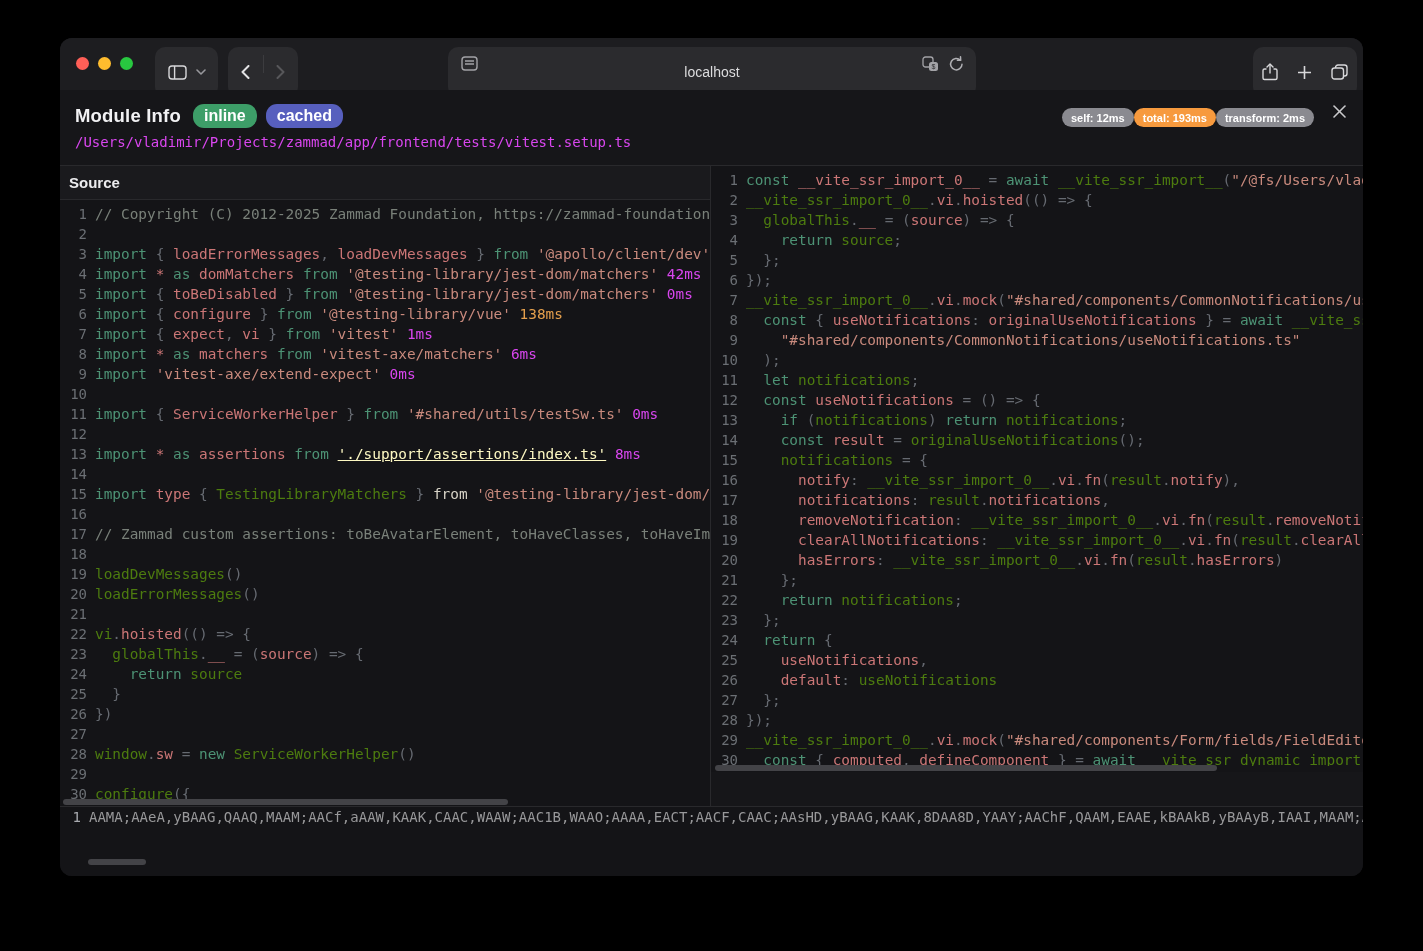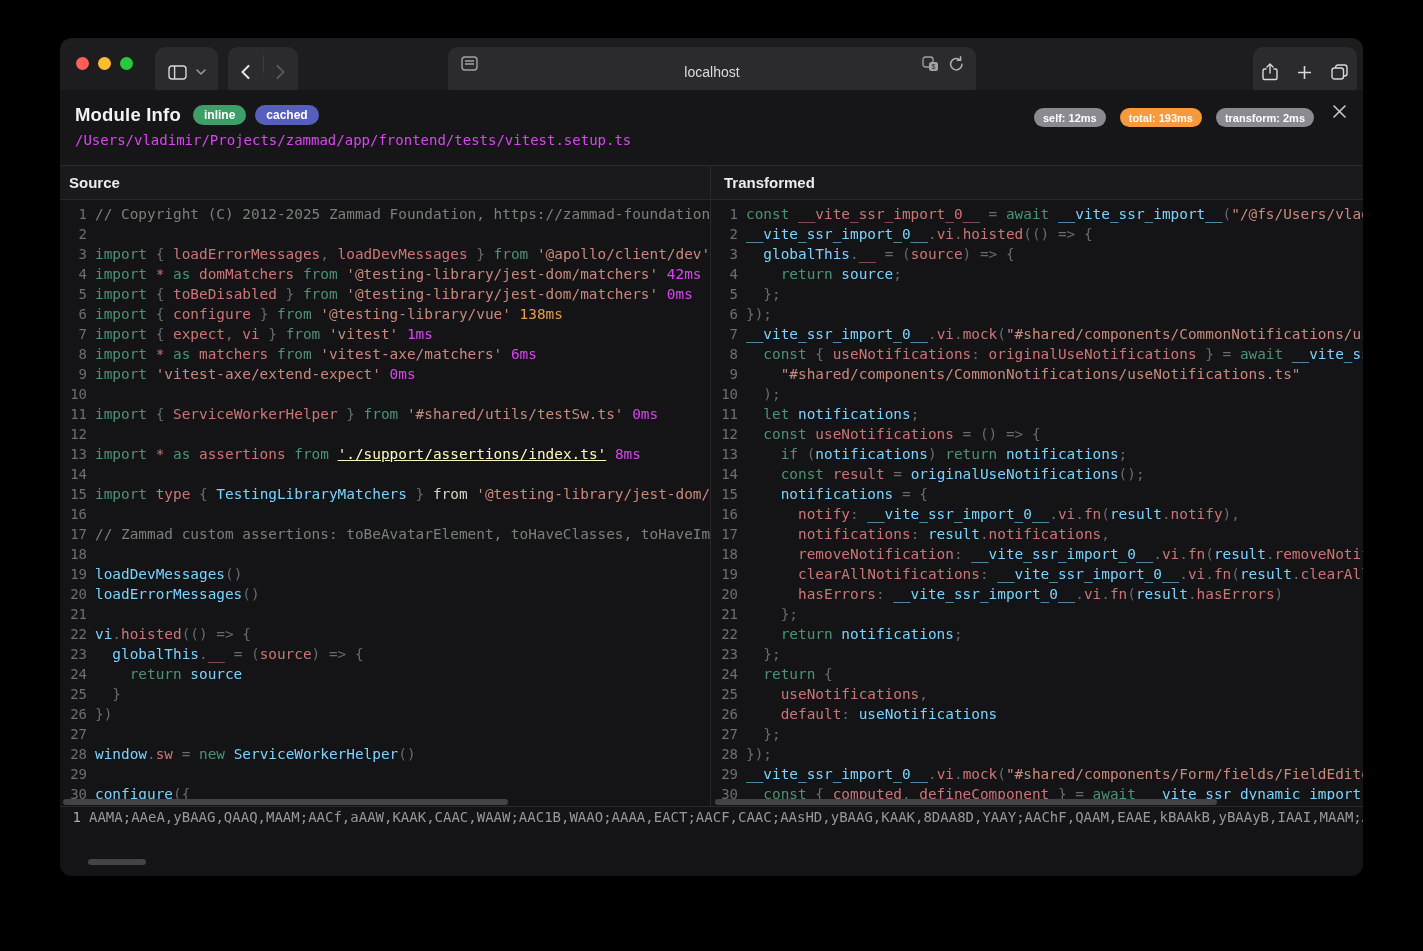--- a/index.html
+++ b/index.html
@@ -17,40 +17,40 @@
 .addressbar{left:388px;width:528px}
 .addr-text{position:absolute;width:100%;text-align:center;font-size:14px;color:#dcdcde}
 .addr-left{position:absolute;left:13px;top:9px}
 .addr-right{position:absolute;right:12px;top:9px;display:flex;gap:10px}
 .pill-right{left:1193px;width:104px;justify-content:space-around}
 
 .module-header{position:relative;height:76px;background:#161619;border-bottom:1px solid #29292c;padding:14px 16px 0 15px}
 .mh-row{display:flex;align-items:center}
 .mh-title{font-size:18.5px;font-weight:bold;color:#f2f2f4;letter-spacing:.2px}
 .mh-badges{display:flex;gap:9px;margin-left:12px}
-.badge{font-size:12px;font-weight:bold;color:#fff;padding:3px 11px;border-radius:11px}
+.badge{font-size:16px;font-weight:bold;color:#fff;padding:3px 11px;border-radius:11px}
 .mh-path{margin-top:6px;font-family:"DejaVu Sans Mono",monospace;font-size:14px;color:#d946ef}
-.mh-stats{position:absolute;top:18px;right:49px;display:flex;gap:14px}
+.mh-stats{position:absolute;top:18px;right:49px;display:flex;}
 .stat{font-size:11px;font-weight:bold;color:#fff;padding:3.5px 9px;border-radius:11px}
 .mh-close{position:absolute;top:10px;right:13px;width:22px;height:22px;display:flex;align-items:center;justify-content:center}
 
 .panels{display:flex;height:640px}
 .panel{width:650px}
 .panel.transformed{width:653px;border-left:1px solid #29292c}
 .panel-title{height:34px;line-height:33px;padding-left:9px;font-weight:bold;font-size:15px;color:#ececee;background:#1a1a1d;border-bottom:1px solid #29292c}
 .panel.transformed .panel-title{padding-left:13px}
 .code{height:606px;padding-top:4px;background:#141417;overflow:hidden;font-family:"DejaVu Sans Mono",monospace;font-size:14.4px;position:relative}
 .code::after{content:"";position:absolute;left:0;right:0;bottom:0;height:6px;background:#141417}
 .cl{display:flex;height:20px;line-height:20px;white-space:pre}
 .ln{width:27px;text-align:right;color:#6b6f74;flex:none;font-size:14px}
 .ct{margin-left:8px}
 .tok-k{color:#4d9375}
 .tok-v{color:#cb7676}
 .tok-s{color:#c98a7d}
-.tok-y{color:#7dd3fc}
+.tok-y{color:#4d7c0f}
 .tok-c{color:#798079}
 .tok-p{color:#666a71}
 .tok-w{color:#d8d4c8}
 .tok-t{color:#d946ef}
 .tok-o{color:#e5a04d}
 .tok-u{color:#fef9c3;text-decoration:underline}
 .hscroll{position:absolute;height:6px;border-radius:3px;background:#434347;bottom:1px;z-index:3}
 .hs-source{left:3px;width:445px}
 .hs-trans{left:4px;width:502px}
 
@@ -199,21 +199,20 @@
           <div class="cl"><span class="ln">24</span><span class="ct"><span class="tok-p">    </span><span class="tok-k">return</span><span class="tok-y"> source</span></span></div>
           <div class="cl"><span class="ln">25</span><span class="ct"><span class="tok-p">  }</span></span></div>
           <div class="cl"><span class="ln">26</span><span class="ct"><span class="tok-p">})</span></span></div>
           <div class="cl"><span class="ln">27</span><span class="ct"></span></div>
           <div class="cl"><span class="ln">28</span><span class="ct"><span class="tok-y">window</span><span class="tok-p">.</span><span class="tok-v">sw</span><span class="tok-p"> = </span><span class="tok-k">new</span><span class="tok-y"> ServiceWorkerHelper</span><span class="tok-p">()</span></span></div>
           <div class="cl"><span class="ln">29</span><span class="ct"></span></div>
           <div class="cl"><span class="ln">30</span><span class="ct"><span class="tok-y">configure</span><span class="tok-p">({</span></span></div>
         </div>
     </div>
     <div class="panel transformed">
-      <div class="panel-title">Transformed</div>
       <div class="code" id="code-transformed">
         <div class="hscroll hs-trans"></div>
       <div class="cl"><span class="ln">1</span><span class="ct"><span class="tok-k">const</span><span class="tok-v"> __vite_ssr_import_0__</span><span class="tok-p"> = </span><span class="tok-k">await</span><span class="tok-y"> __vite_ssr_import__</span><span class="tok-p">(</span><span class="tok-s">"/@fs/Users/vladimir/Projects/zammad/node_modules/vitest/dist/index.js"</span></span></div>
           <div class="cl"><span class="ln">2</span><span class="ct"><span class="tok-y">__vite_ssr_import_0__</span><span class="tok-p">.</span><span class="tok-v">vi</span><span class="tok-p">.</span><span class="tok-v">hoisted</span><span class="tok-p">(() =&gt; {</span></span></div>
           <div class="cl"><span class="ln">3</span><span class="ct"><span class="tok-p">  </span><span class="tok-y">globalThis</span><span class="tok-p">.</span><span class="tok-v">__</span><span class="tok-p"> = (</span><span class="tok-v">source</span><span class="tok-p">) =&gt; {</span></span></div>
           <div class="cl"><span class="ln">4</span><span class="ct"><span class="tok-p">    </span><span class="tok-k">return</span><span class="tok-y"> source</span><span class="tok-p">;</span></span></div>
           <div class="cl"><span class="ln">5</span><span class="ct"><span class="tok-p">  };</span></span></div>
           <div class="cl"><span class="ln">6</span><span class="ct"><span class="tok-p">});</span></span></div>
           <div class="cl"><span class="ln">7</span><span class="ct"><span class="tok-y">__vite_ssr_import_0__</span><span class="tok-p">.</span><span class="tok-v">vi</span><span class="tok-p">.</span><span class="tok-v">mock</span><span class="tok-p">(</span><span class="tok-s">"#shared/components/CommonNotifications/useNotifications.ts"</span></span></div>
           <div class="cl"><span class="ln">8</span><span class="ct"><span class="tok-p">  </span><span class="tok-k">const</span><span class="tok-p"> { </span><span class="tok-v">useNotifications</span><span class="tok-p">: </span><span class="tok-v">originalUseNotifications</span><span class="tok-p"> } = </span><span class="tok-k">await</span><span class="tok-y"> __vite_ssr_dynamic_import__(</span></span></div>

